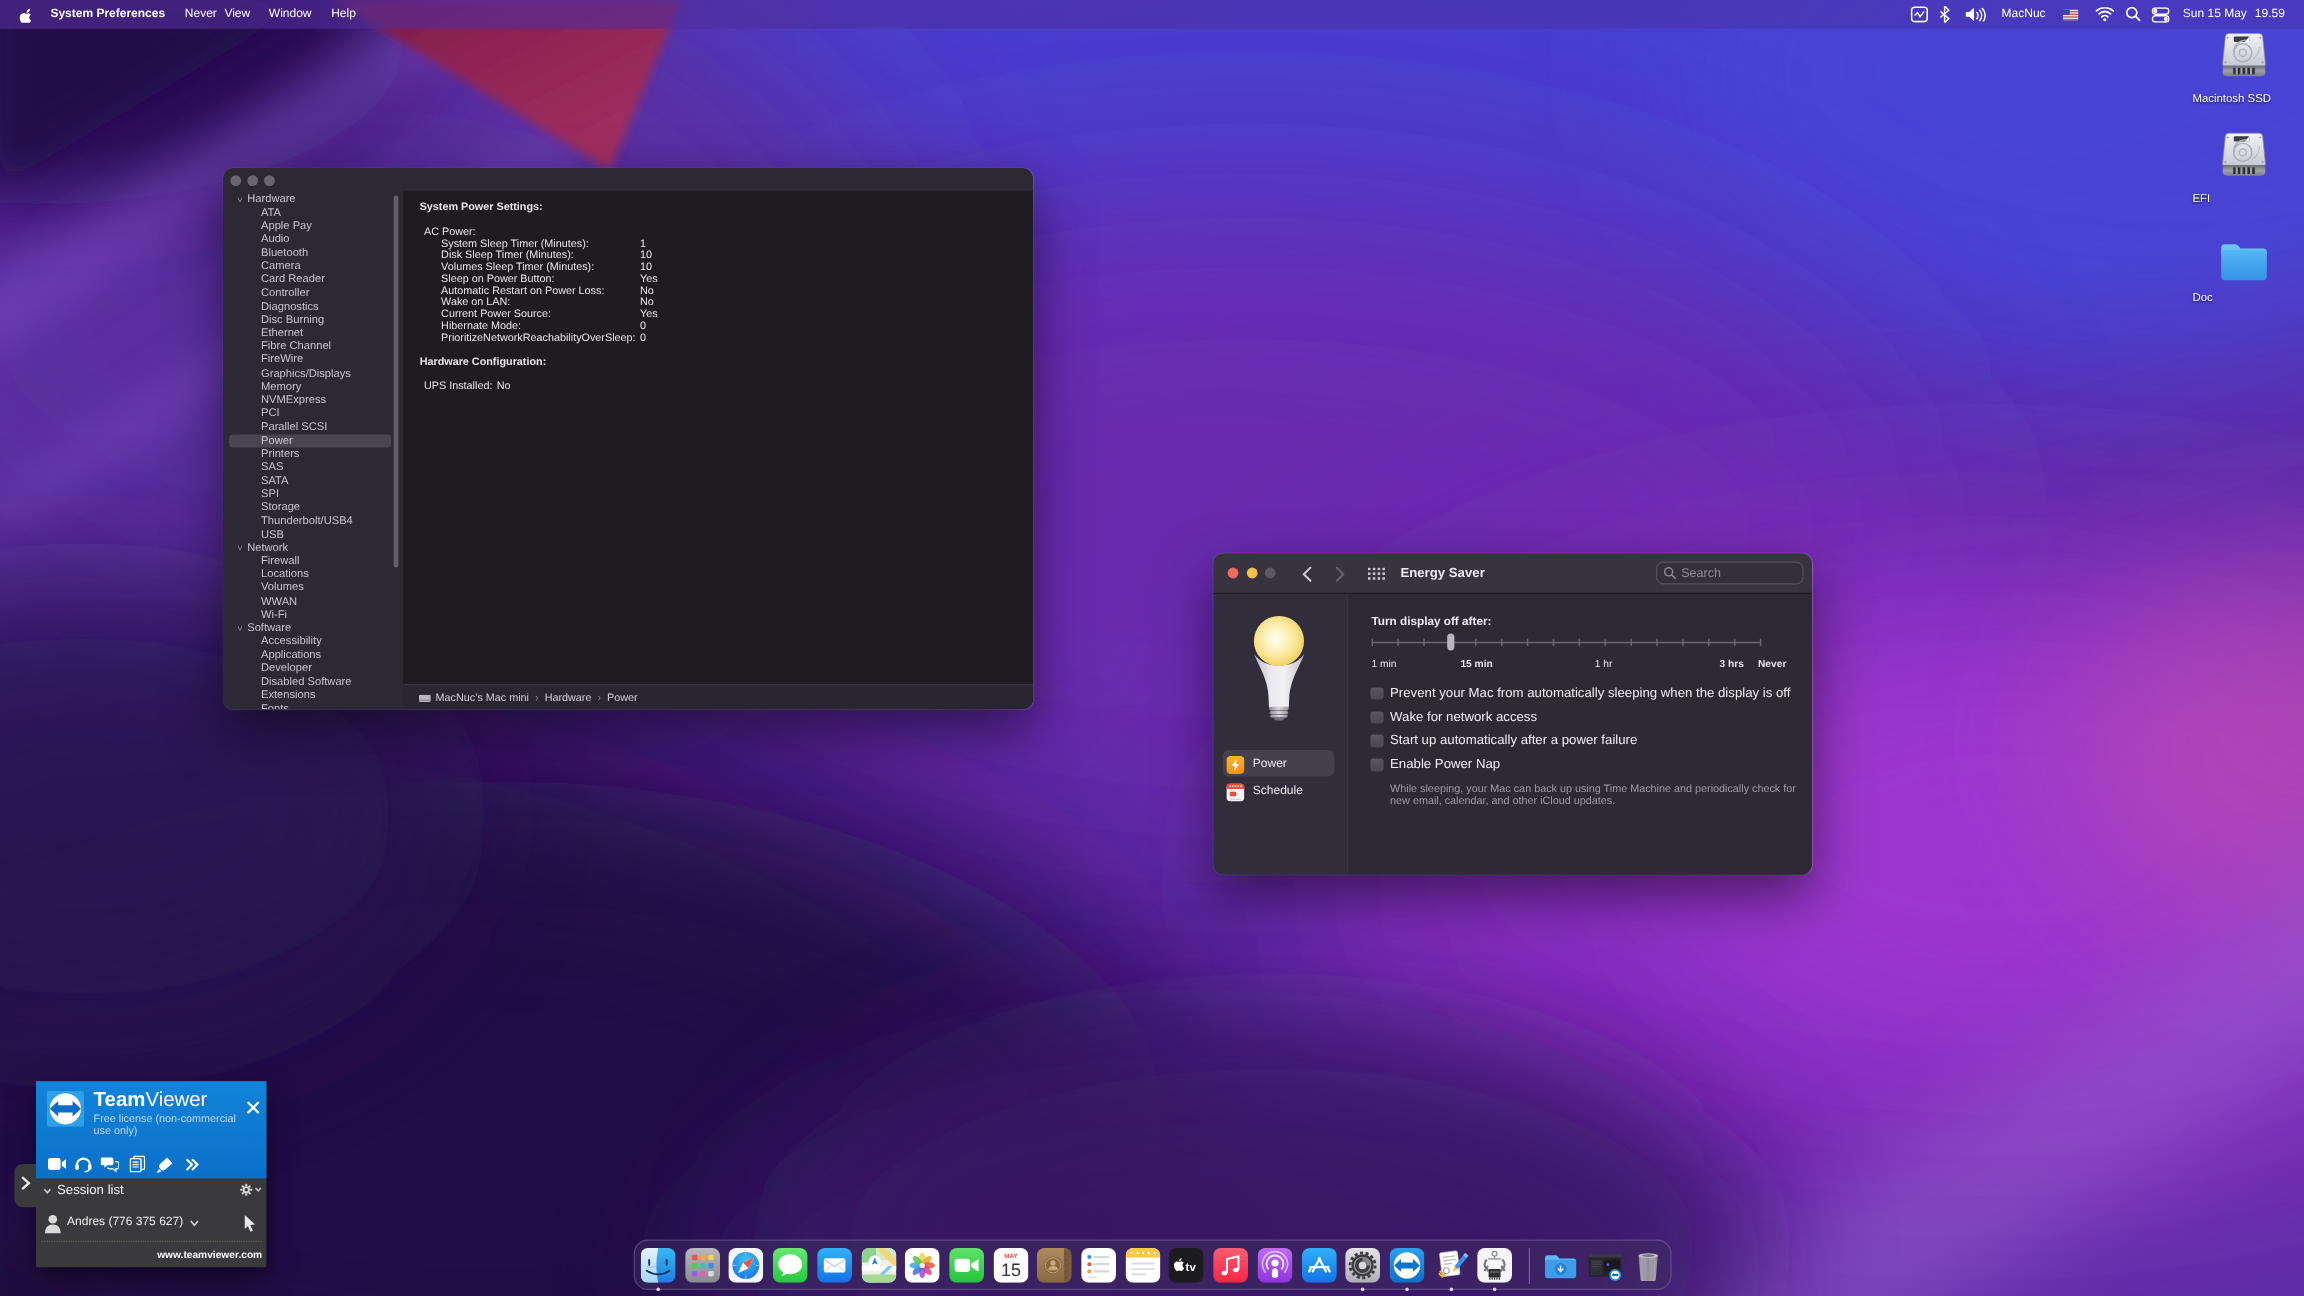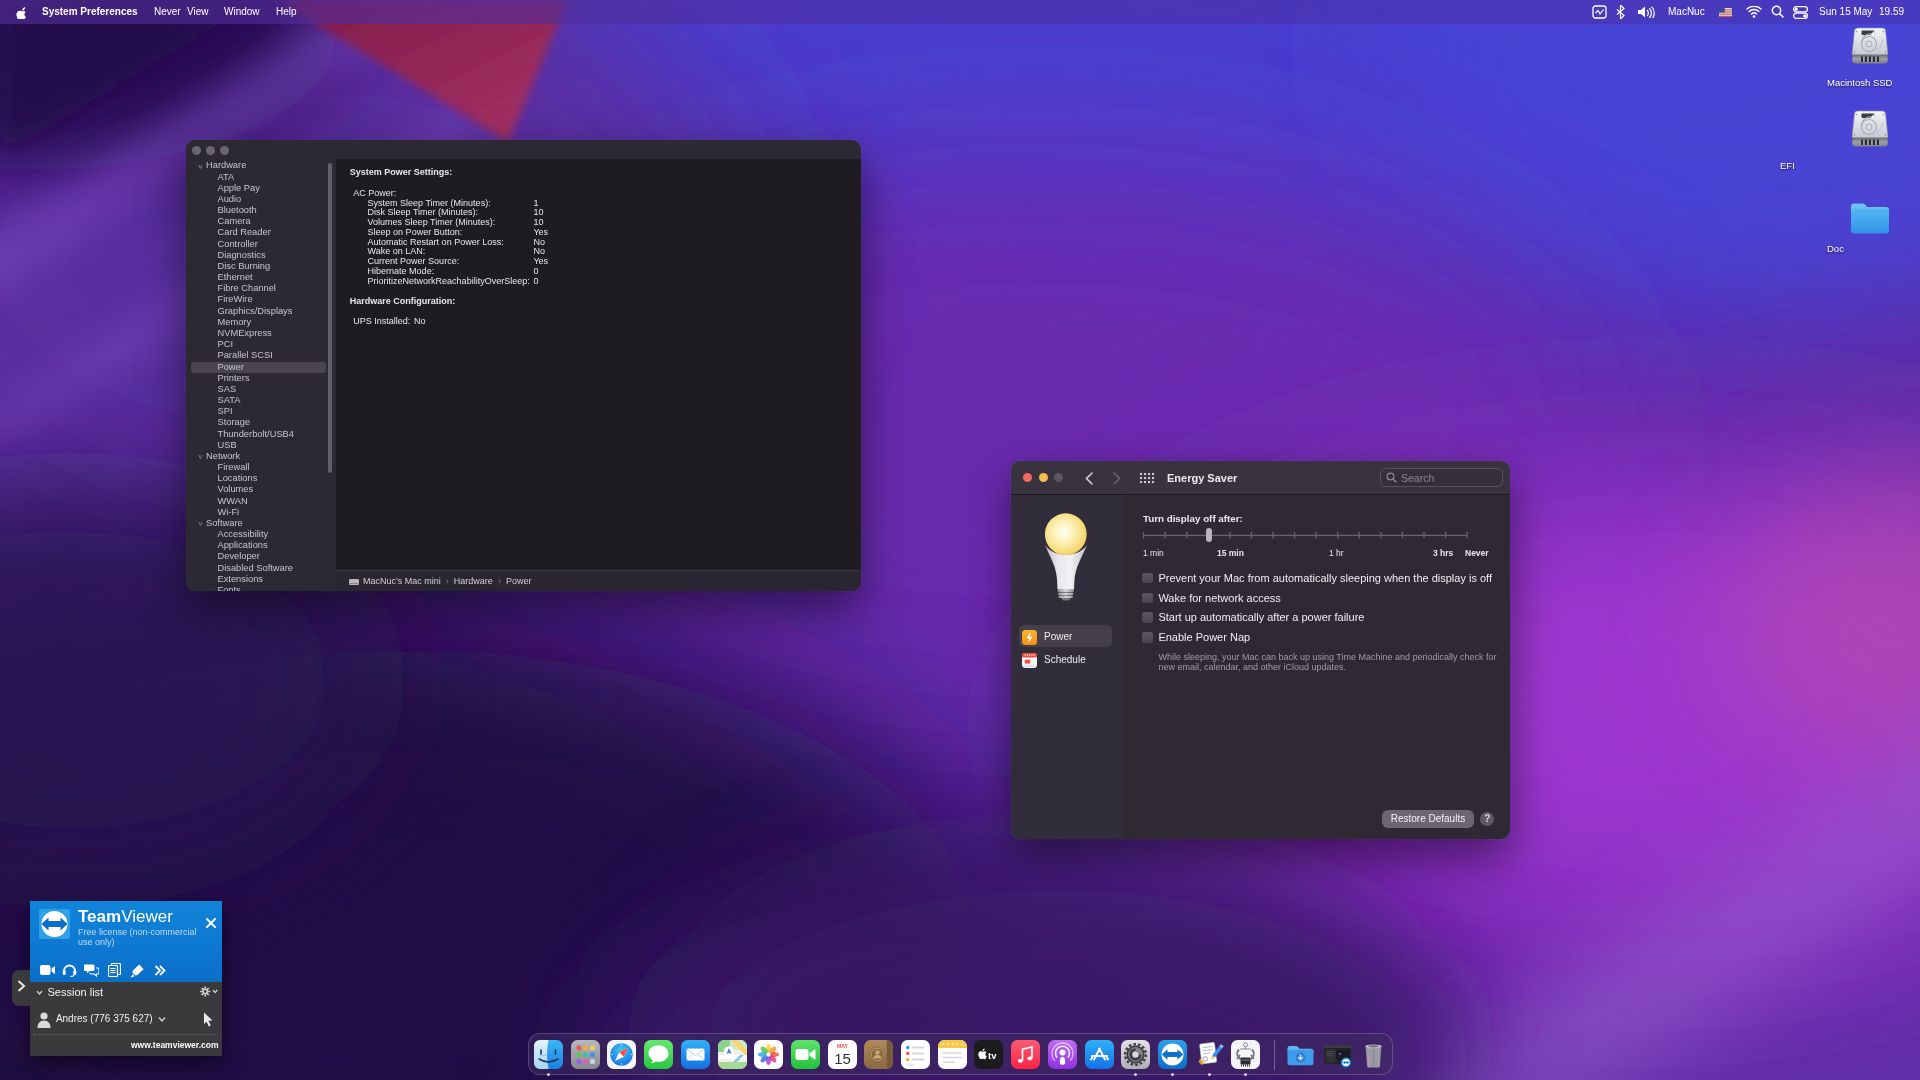--- a/index.html
+++ b/index.html
@@ -17,21 +17,21 @@
 #si-title{position:absolute;width:100%;text-align:center;top:0;line-height:19px;font-size:10px;font-weight:bold;color:#b0acb6}
 #si-content{position:absolute;left:150px;top:19px;width:525px;height:411px;background:#1e1b21;color:#e9e7ec}
 #si-bottom{position:absolute;left:150px;top:430px;width:525px;height:21px;background:#2a2631;border-top:1px solid #3b3542;color:#d2cfd6;font-size:9px}
 #si-side{position:absolute;left:0;top:0;width:150px;height:451px;background:#2c2834;font-size:9.3px;color:#c9c5cf}
 .srow{position:absolute;left:0;width:150px;height:11.2px;line-height:11.2px;white-space:nowrap}
 .srow .cv{position:absolute;left:10px;top:0.5px;width:8px;text-align:center;font-size:7.5px;color:#a5a1ab;transform:rotate(90deg)}
 .sel{position:absolute;left:5px;width:135px;height:11.2px;background:#4a4551;border-radius:3px}
 .sct{position:absolute;white-space:nowrap;font-size:9px;line-height:9.5px}
 .sctb{font-weight:bold}
 
-#energy{position:absolute;left:1011px;top:461px;width:499px;height:378px;border-radius:9px;background:#0f766e;box-shadow:0 18px 45px rgba(0,0,0,.5),0 0 1px rgba(255,255,255,.3);overflow:hidden}
+#energy{position:absolute;left:1011px;top:461px;width:499px;height:268px;border-radius:9px;background:#0f766e;box-shadow:0 18px 45px rgba(0,0,0,.5),0 0 1px rgba(255,255,255,.3);overflow:hidden}
 #en-titlebar{position:absolute;left:0;top:0;width:499px;height:34px;background:#38333e;border-bottom:1px solid #1c1921}
 #en-side{position:absolute;left:0;top:34px;width:112px;height:344px;background:#322d3a}
 #en-content{position:absolute;left:112px;top:34px;width:387px;height:344px;background:#2e2933;color:#efedf1}
 .tl{position:absolute;width:9px;height:9px;border-radius:50%}
 .en-txt{position:absolute;white-space:nowrap}
 
 #tv{position:absolute;left:30px;top:901px;width:192px;height:155px;background:#3a3a3c;box-shadow:0 8px 22px rgba(0,0,0,.5);border-radius:1px}
 #tv-head{position:absolute;left:0;top:0;width:192px;height:80.5px;background:linear-gradient(180deg,#1184da,#0b6fc8)}
 #tv-tab{position:absolute;left:-18px;top:69px;width:18px;height:36px;background:#3a3a3c;border-radius:7px 0 0 7px}
 
@@ -170,21 +170,21 @@
 <circle cx="8.5" cy="6.5" r=".8" fill="#8f939c"></circle>
           <circle cx="35.5" cy="6.5" r=".8" fill="#8f939c"></circle>
           <circle cx="6.5" cy="27" r=".8" fill="#8f939c"></circle>
           <circle cx="37.5" cy="27" r=".8" fill="#8f939c"></circle>
 </g>
 </svg>
 <div class="lbl abs" style="left:1827px;top:77px;width:86px">Macintosh SSD</div>
 <svg class="abs" style="left:1848px;top:108px" width="44" height="44" viewBox="0 0 44 44">
         <use href="#hdg"></use>
       </svg>
-<div class="lbl abs" style="left:1780px;top:160px;width:86px">EFI</div>
+<div class="lbl abs" style="left:1827px;top:160px;width:86px">EFI</div>
 <svg class="abs" style="left:1849px;top:198px" width="42" height="38" viewBox="0 0 42 38">
 <defs>
           <linearGradient id="fold" x1="0" y1="0" x2="0" y2="1">
             <stop offset="0" stop-color="#55b6f4"></stop>
             <stop offset="1" stop-color="#3293e6"></stop>
           </linearGradient>
         </defs>
 <path d="M2 8.5 Q2 5.5 5 5.5 L13.5 5.5 Q15.5 5.5 16.5 7 L18 9 L37 9 Q40 9 40 12 L40 14 L2 14 Z" fill="#6ac2f7"></path>
 <rect x="2" y="10.5" width="38" height="25" rx="3" fill="url(#fold)"></rect>
 </svg>

